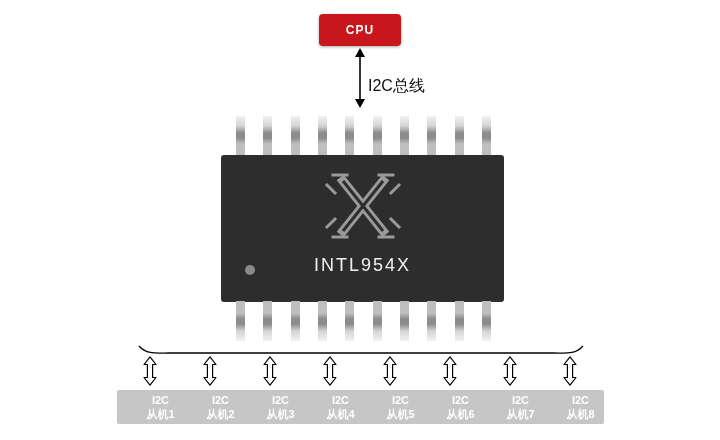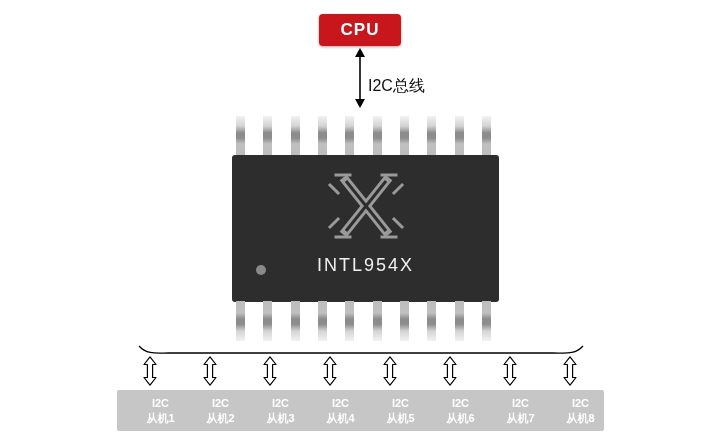--- a/index.html
+++ b/index.html
@@ -5,30 +5,30 @@
   html,body { margin:0; padding:0; background:#ffffff; font-family:"Liberation Sans", sans-serif; }
   .canvas { position:relative; width:720px; height:440px; background:#fff; overflow:hidden; }
 
   
   .cpu-box {
     position:absolute; left:319px; top:14px; width:82px; height:32px;
     background:var(--cpu-bg,#c8161d); border-radius:4px;
     display:flex; align-items:center; justify-content:center;
     box-shadow:0 1px 3px rgba(0,0,0,.35);
   }
-  .cpu-box .lbl { color:#fff; font-weight:bold; font-size:17px; letter-spacing:1px; }
+  .cpu-box .lbl { color:#fff; font-weight:bold; font-size:12px; letter-spacing:1px; }
 
   
   .bus-arrow { position:absolute; left:354px; top:48px; }
   .bus-label { position:absolute; left:368px; top:76px; font-size:16px; color:#111; }
 
   
   .chip-body {
-    position:absolute; left:232px; top:155px; width:267px; height:147px;
-    background:var(--chip-body,#2d2d2d); border-radius:3px;
+    position:absolute; left:221px; top:155px; width:267px; height:147px;
+    background:var(--chip-body,#2d2d2d); border-radius:3px;padding-left:16px;
   }
   .chip-label {
     position:absolute; left:0; right:0; top:100px; text-align:center;
     color:#f0f0f0; font-size:18px; letter-spacing:2px; font-weight:500;
   }
   .chip-logo { position:absolute; left:50%; top:14px; transform:translateX(-50%); }
   .pin1-dot {
     position:absolute; left:24px; top:110px; width:10px; height:10px;
     border-radius:50%; background:#8a8a8a;
   }
@@ -48,21 +48,21 @@
   
   .fanout-line { position:absolute; left:137px; top:344px; }
 
   
   .slaves-row {
     position:absolute; left:127px; top:356px; width:466px;
     display:flex; justify-content:space-between;
   }
   .slave-group { width:46px; display:flex; flex-direction:column; align-items:center; }
   .slave-box {
-    margin-top:4px; width:46px; height:41px;
+    margin-top:4px; width:46px; height:34px;
     background:var(--slave-bg,#c6c6c6); border-radius:2px;
     display:flex; flex-direction:column; align-items:center; justify-content:center;
     color:#fff; font-size:11px; font-weight:bold; line-height:1.3; text-align:center;padding-left:21px;
   }
 </style>
 </head>
 <body>
 
 <div class="canvas">
 

